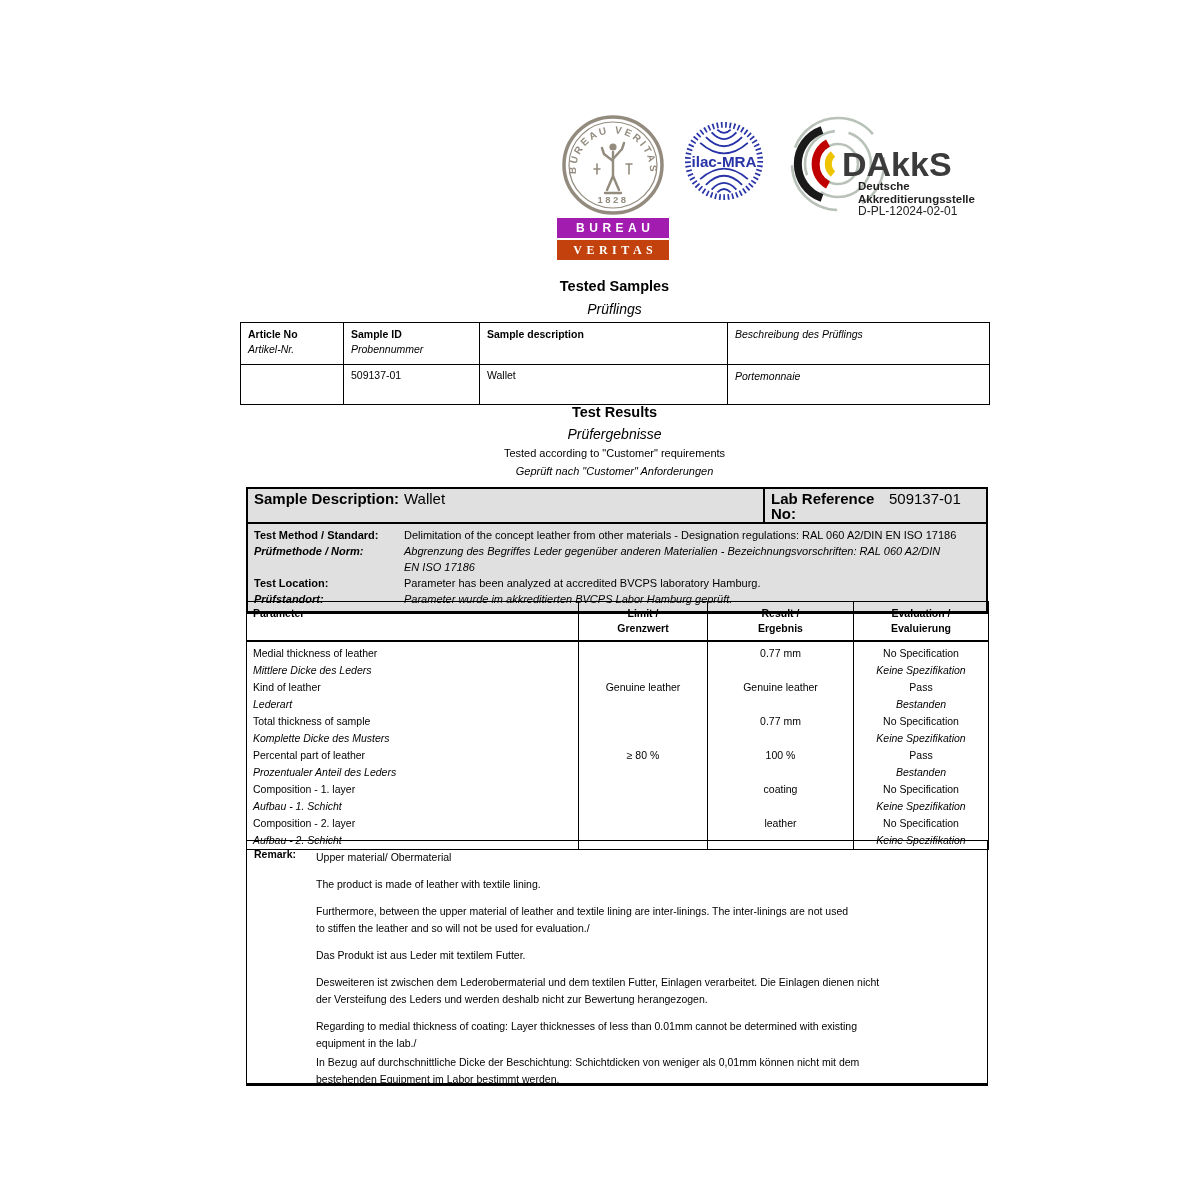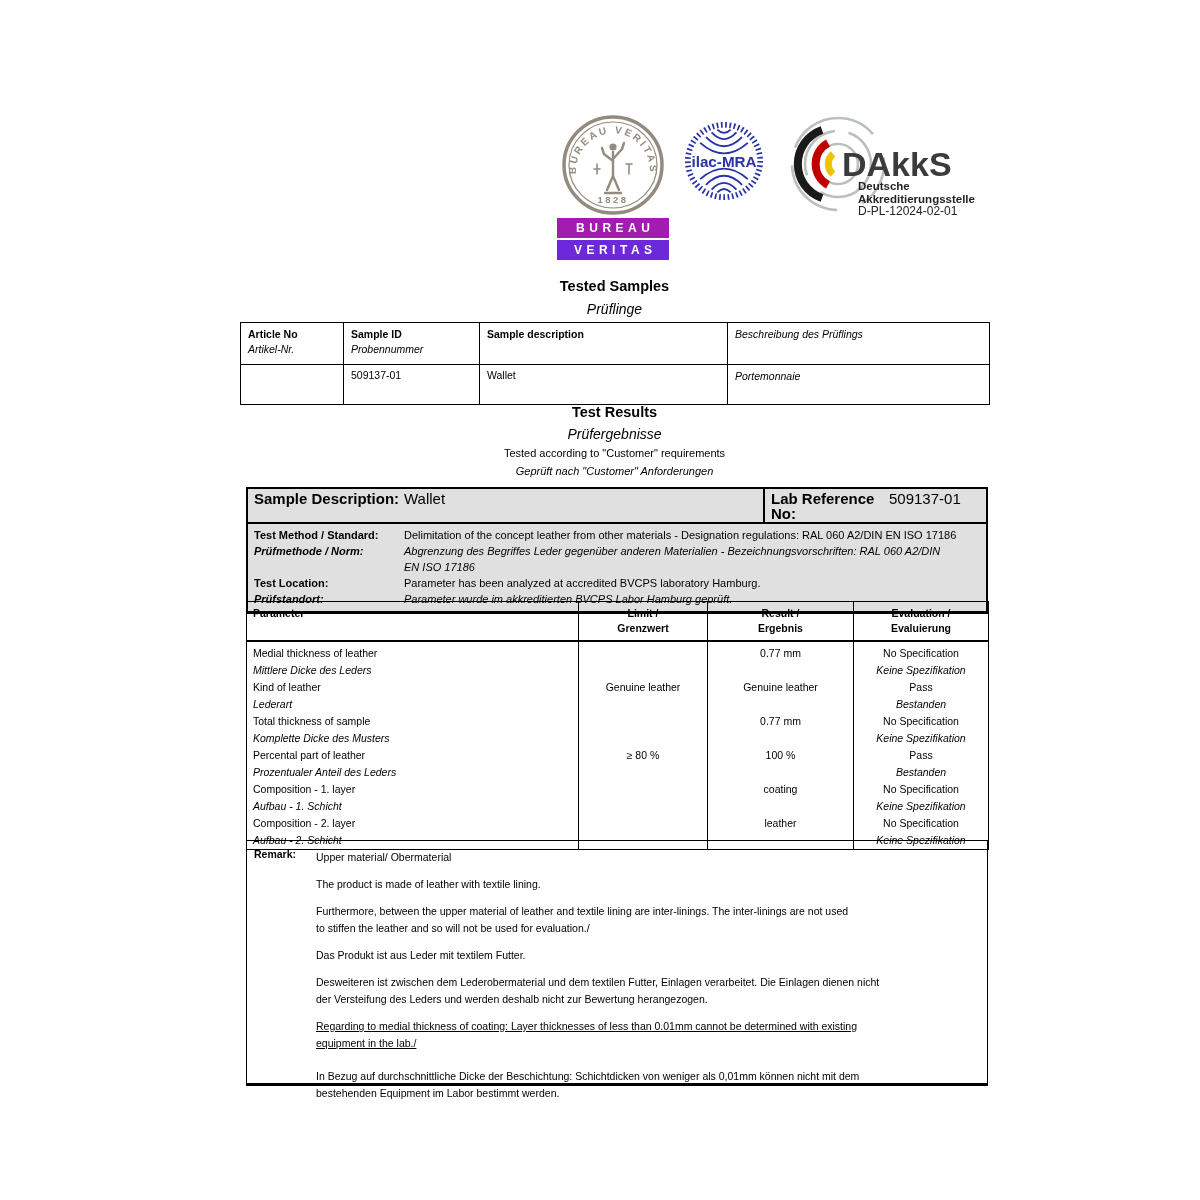--- a/index.html
+++ b/index.html
@@ -58,21 +58,21 @@
   .results-table td.c{text-align:center;}
   .rl1{height:17px;}
   .rl2{height:17px;font-style:italic;}
 
   
   .remark{position:absolute;left:246px;top:840px;width:742px;height:246px;border:1.5px solid #000;
           border-bottom-width:3px;box-sizing:border-box;display:flex;font-size:10.5px;}
   .remark-label{width:62px;padding:7px 0 0 7px;font-weight:bold;}
   .remark-text{flex:1;padding:8px 10px 0 0;line-height:17px;}
   .remark-text p{margin:0 0 10px;white-space:pre-line;}
-  .remark-text p.no-gap{margin-bottom:16px;text-decoration:underline;}
+  .remark-text p.no-gap{margin-bottom:2px;}
 </style>
 </head>
 <body>
 
 <div class="page">
 
   <div class="bv-logo">
     <svg class="bv-emblem" width="104" height="102" viewBox="0 0 104 102">
       <ellipse cx="52" cy="51" rx="49" ry="48" fill="none" stroke="#938b7e" stroke-width="3.5"></ellipse>
       <ellipse cx="52" cy="51" rx="44" ry="43" fill="none" stroke="#938b7e" stroke-width="1.2"></ellipse>
@@ -86,21 +86,21 @@
         <path d="M52,38 L52,62"></path>
         <path d="M52,45 L61,35 M61,35 L63,29"></path>
         <path d="M52,47 L43,40 M43,40 L41,34"></path>
         <path d="M52,62 L46,76 M52,62 L58,76"></path>
         <path d="M44,79 H60"></path>
         <path d="M36,50 v10 M33,55 h6" stroke-width="1.6"></path>
         <path d="M68,50 v10 M65,50 h6" stroke-width="1.6"></path>
       </g>
     </svg>
     <div class="bv-bar" style="background:#a21caf;">BUREAU</div>
-    <div class="bv-bar" style="background:#6d28d9;">VERITAS</div>
+    <div class="bv-bar" style="background:#c2410c;font-family:Liberation Serif, serif;">VERITAS</div>
   </div>
 
   <div class="ilac-logo">
     <svg width="80" height="80" viewBox="0 0 84 84">
       <circle cx="42" cy="42" r="38" fill="none" stroke="#2733a6" stroke-width="6" stroke-dasharray="1.8 2.7"></circle>
       <g fill="none" stroke="#2733a6" stroke-width="2">
         <path d="M35,9  Q42,16 49,9"></path>
         <path d="M29,12 Q42,26 55,12"></path>
         <path d="M23,17 Q42,36 61,17"></path>
         <path d="M17,23 Q42,45 67,23"></path>
@@ -126,21 +126,21 @@
         <path d="M59,40 A13,13 0 0 0 59,60" stroke="#eec400" stroke-width="7"></path>
       </g>
       <text x="68" y="62" font-size="34" font-weight="bold" fill="#3b3b3b">DAkkS</text>
       <text x="84" y="76" font-size="11.5" font-weight="bold" fill="#222">Deutsche</text>
       <text x="84" y="89" font-size="11.5" font-weight="bold" fill="#222">Akkreditierungsstelle</text>
       <text x="84" y="101" font-size="12" fill="#222">D-PL-12024-02-01</text>
     </svg>
   </div>
 
   <div class="center-head h-main" style="top:278px;">Tested Samples</div>
-  <div class="center-head h-sub" style="top:301px;">Prüflinge</div>
+  <div class="center-head h-sub" style="top:301px;">Prüflings</div>
 
   <table class="samples-table">
     <colgroup>
         <col style="width:103px">
         <col style="width:136px">
         <col style="width:248px">
         <col style="width:262px">
       </colgroup>
     <tbody>
         <tr>

